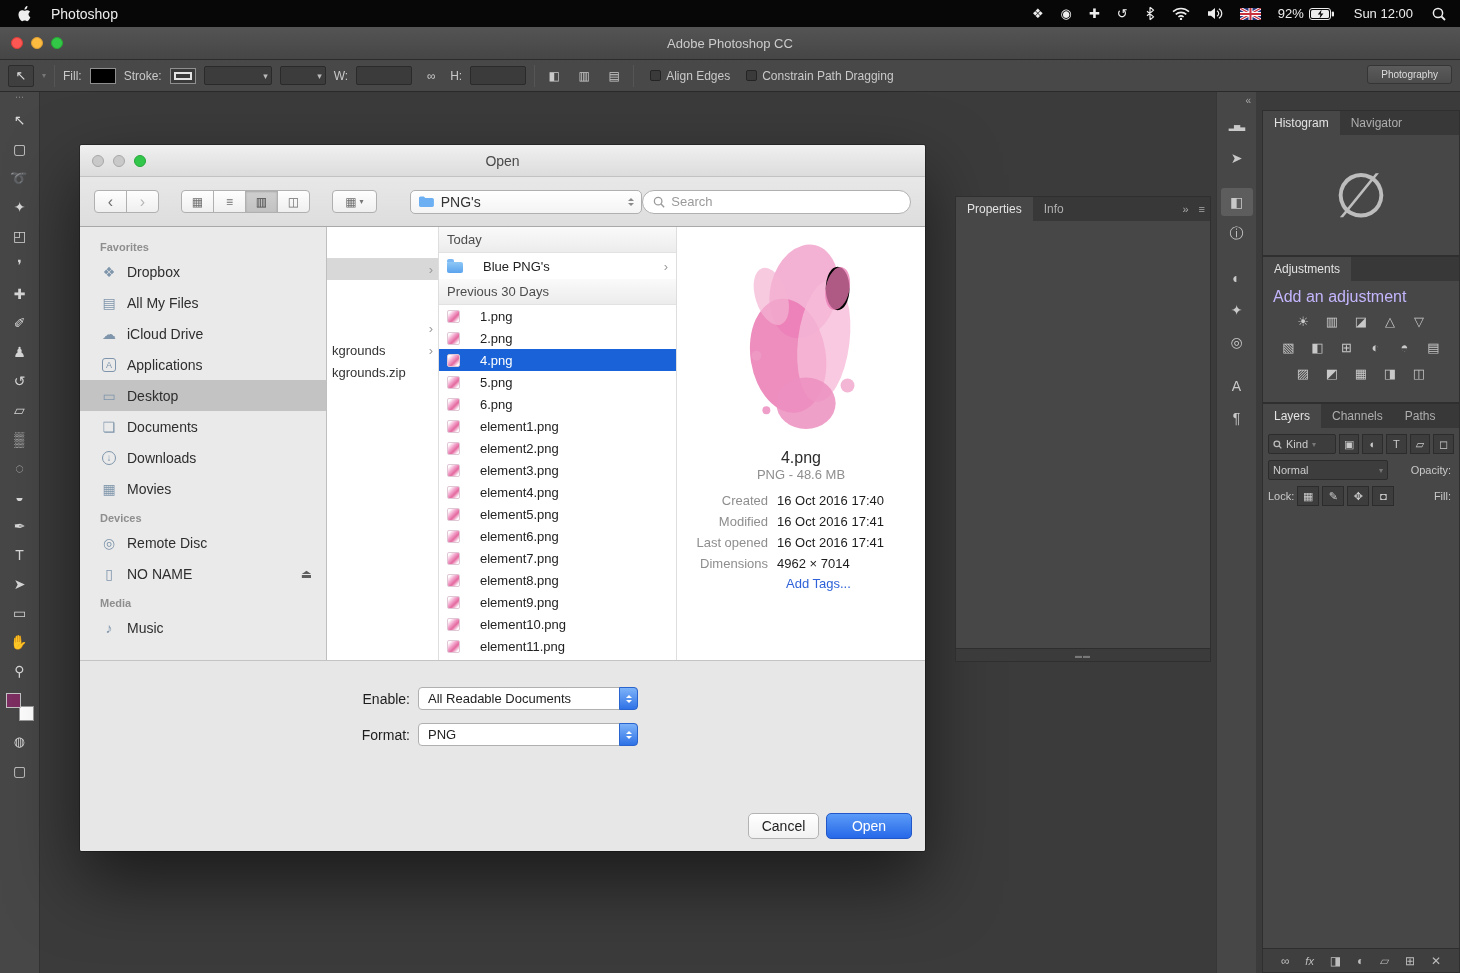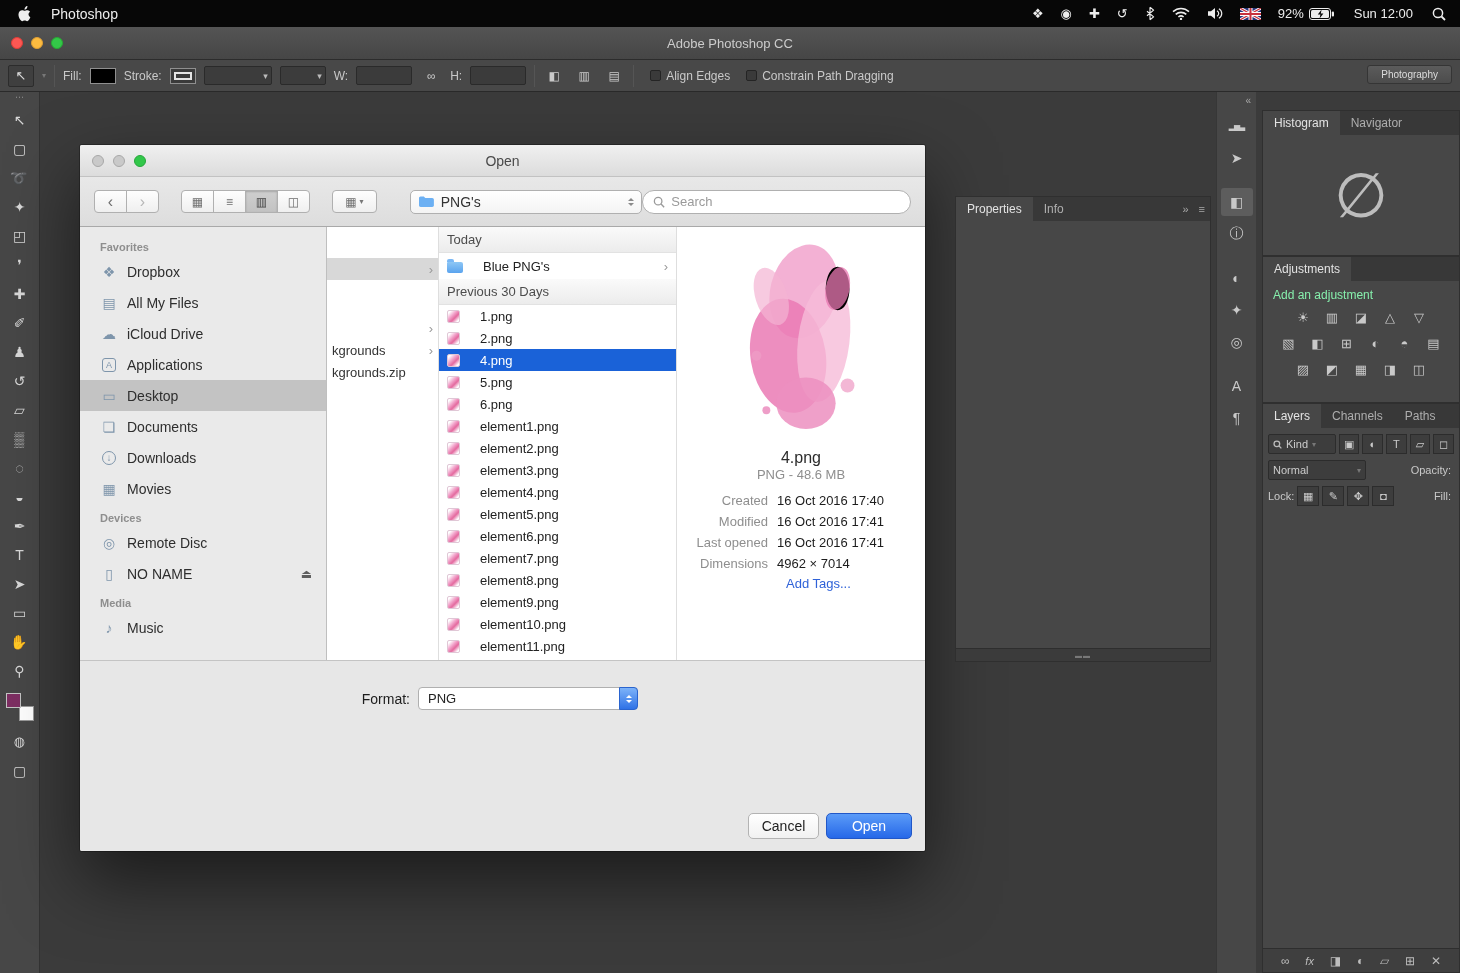--- a/index.html
+++ b/index.html
@@ -147,30 +147,30 @@
 .subhead{height:27px;background:#414141;border-bottom:1px solid #393939;display:flex;align-items:center;padding-left:10px;font-size:12px;color:#cfcfcf}
 .grip{position:absolute;bottom:0;left:0;right:0;height:13px;background:#3b3b3b;border-top:1px solid #2e2e2e;display:flex;align-items:center;justify-content:center;color:#787878;font-size:7px;letter-spacing:1px}
 
 
 .hist{left:1262px;top:110px;width:198px;height:146px}
 .hist-body{height:121px;display:flex;align-items:center;justify-content:center}
 .empty-set{font-size:62px;color:#bdbdbd;font-weight:300}
 
 
 .adjust{left:1262px;top:256px;width:198px;height:147px}
-.adj-sub{font-size:12px;color:#86efac;padding:7px 0 8px 10px}
+.adj-sub{font-size:16px;color:#c4b5fd;padding:7px 0 8px 10px}
 .adj-row{display:flex;justify-content:center;gap:7px;margin-bottom:11px}
 .adj-icon{width:22px;height:15px;display:flex;align-items:center;justify-content:center;color:#c9c9c9;font-size:13px}
 
 
 .layers{left:1262px;top:403px;width:198px;height:570px}
 .lrow{display:flex;align-items:center;padding:6px 5px 0 5px}
 .mini-box{height:20px;background:#3d3d3d;border:1px solid #2c2c2c;border-radius:2px;display:flex;align-items:center;color:#ccc;font-size:11px;padding:0 4px;gap:4px}
 .kind-box{width:72px}
-.blend-box{width:98px}
+.blend-box{width:120px}
 .fbtn{width:22px;height:20px;background:#3d3d3d;border:1px solid #2c2c2c;display:flex;align-items:center;justify-content:center;color:#c9c9c9;font-size:11px;margin-left:3px}
 .llabel{font-size:11px;color:#c9c9c9}
 .llabel.right{margin-left:auto;padding-right:3px}
 .layers-bottom{position:absolute;bottom:0;left:0;right:0;height:24px;background:#3f3f3f;border-top:1px solid #2e2e2e;display:flex;align-items:center;justify-content:space-around;padding:0 10px}
 .lbicon{color:#bdbdbd;font-size:12px}
 [data-name="layer-effects-icon"]{font-style:italic;font-size:11px}
 </style>
 </head>
 <body>
 
@@ -497,20 +497,30 @@
             <span class="pv-label" data-name="preview-field-label">Dimensions</span>
             <span class="pv-value" data-name="preview-field-value">4962 × 7014</span>
           </div>
         </div>
       <span class="add-tags" data-name="add-tags-link">Add Tags...</span>
     </div>
   </div>
 
   <div class="dlg-footer" data-name="dialog-footer">
     <div class="form">
+      <div class="frow" data-name="enable-row">
+        <span class="flabel" data-name="enable-label">Enable:</span>
+        <span class="fselect" data-name="enable-select">
+          <span data-name="enable-value">All Readable Documents</span>
+          <span class="fstep" data-name="select-stepper-icon">
+              <i class="up"></i>
+              <i class="dn"></i>
+            </span>
+        </span>
+      </div>
       <div class="frow" data-name="format-row">
         <span class="flabel" data-name="format-label">Format:</span>
         <span class="fselect" data-name="format-select">
           <span data-name="format-value">PNG</span>
           <span class="fstep" data-name="select-stepper-icon">
               <i class="up"></i>
               <i class="dn"></i>
             </span>
         </span>
       </div>

